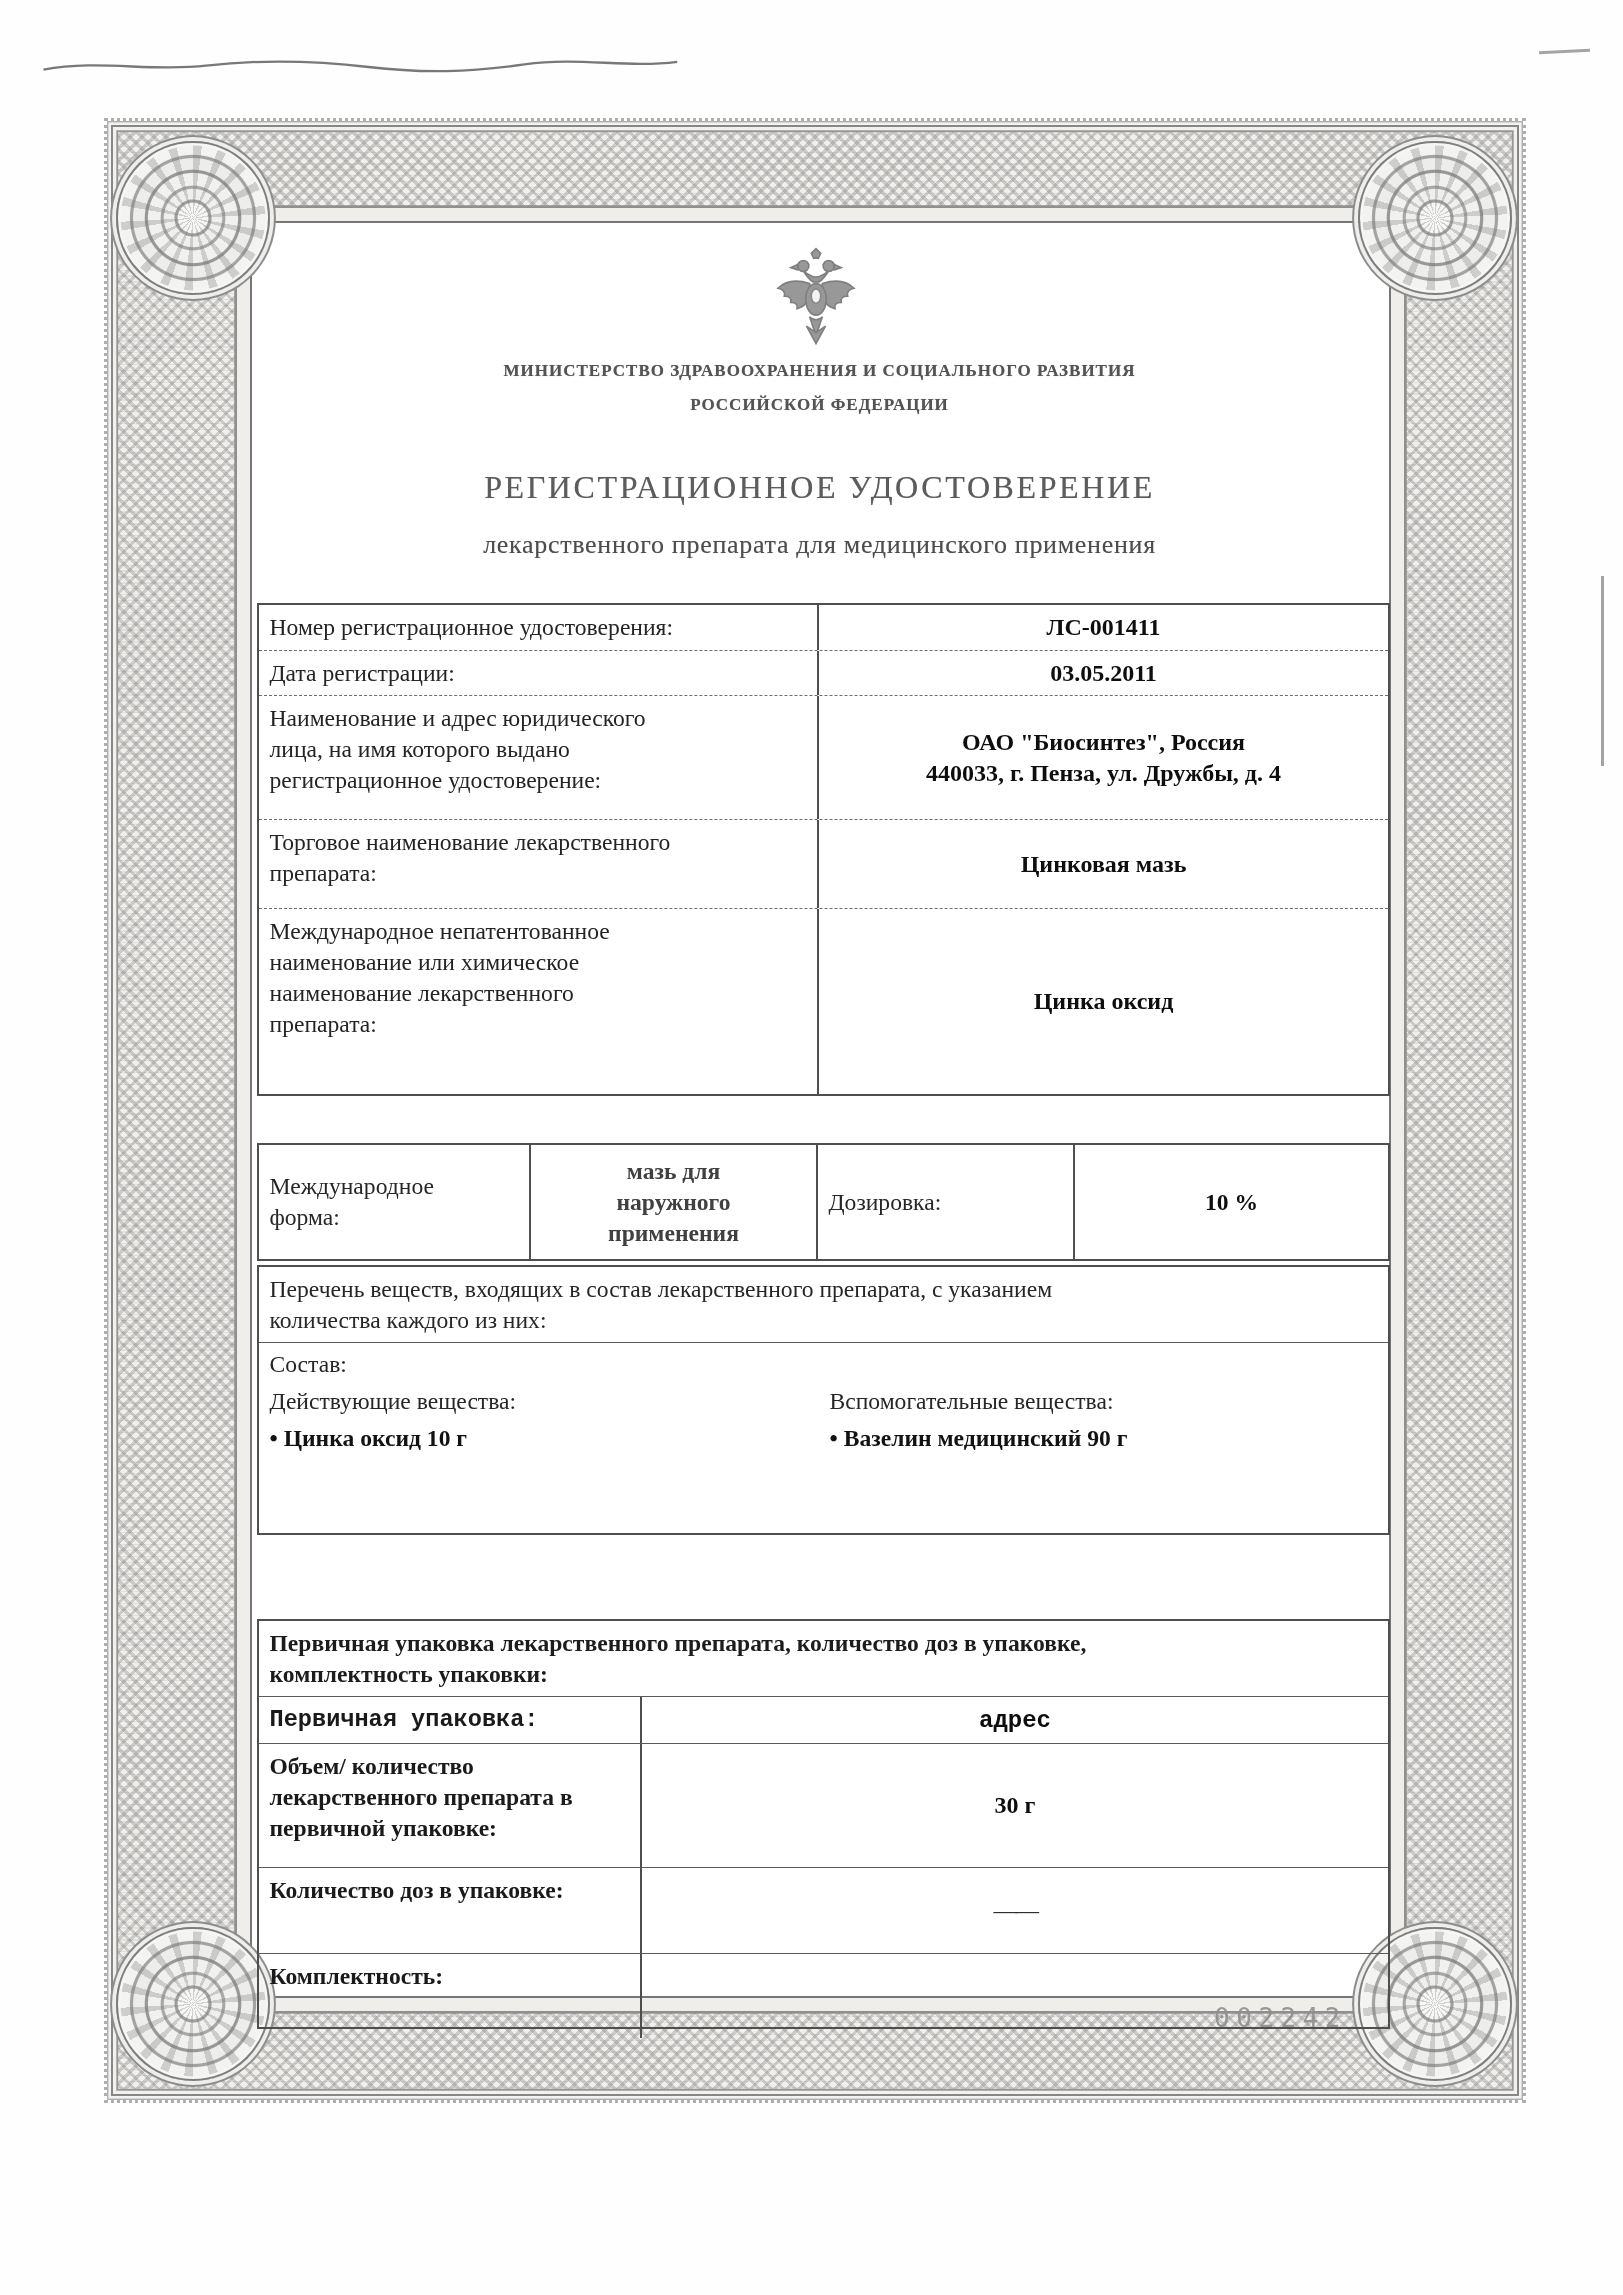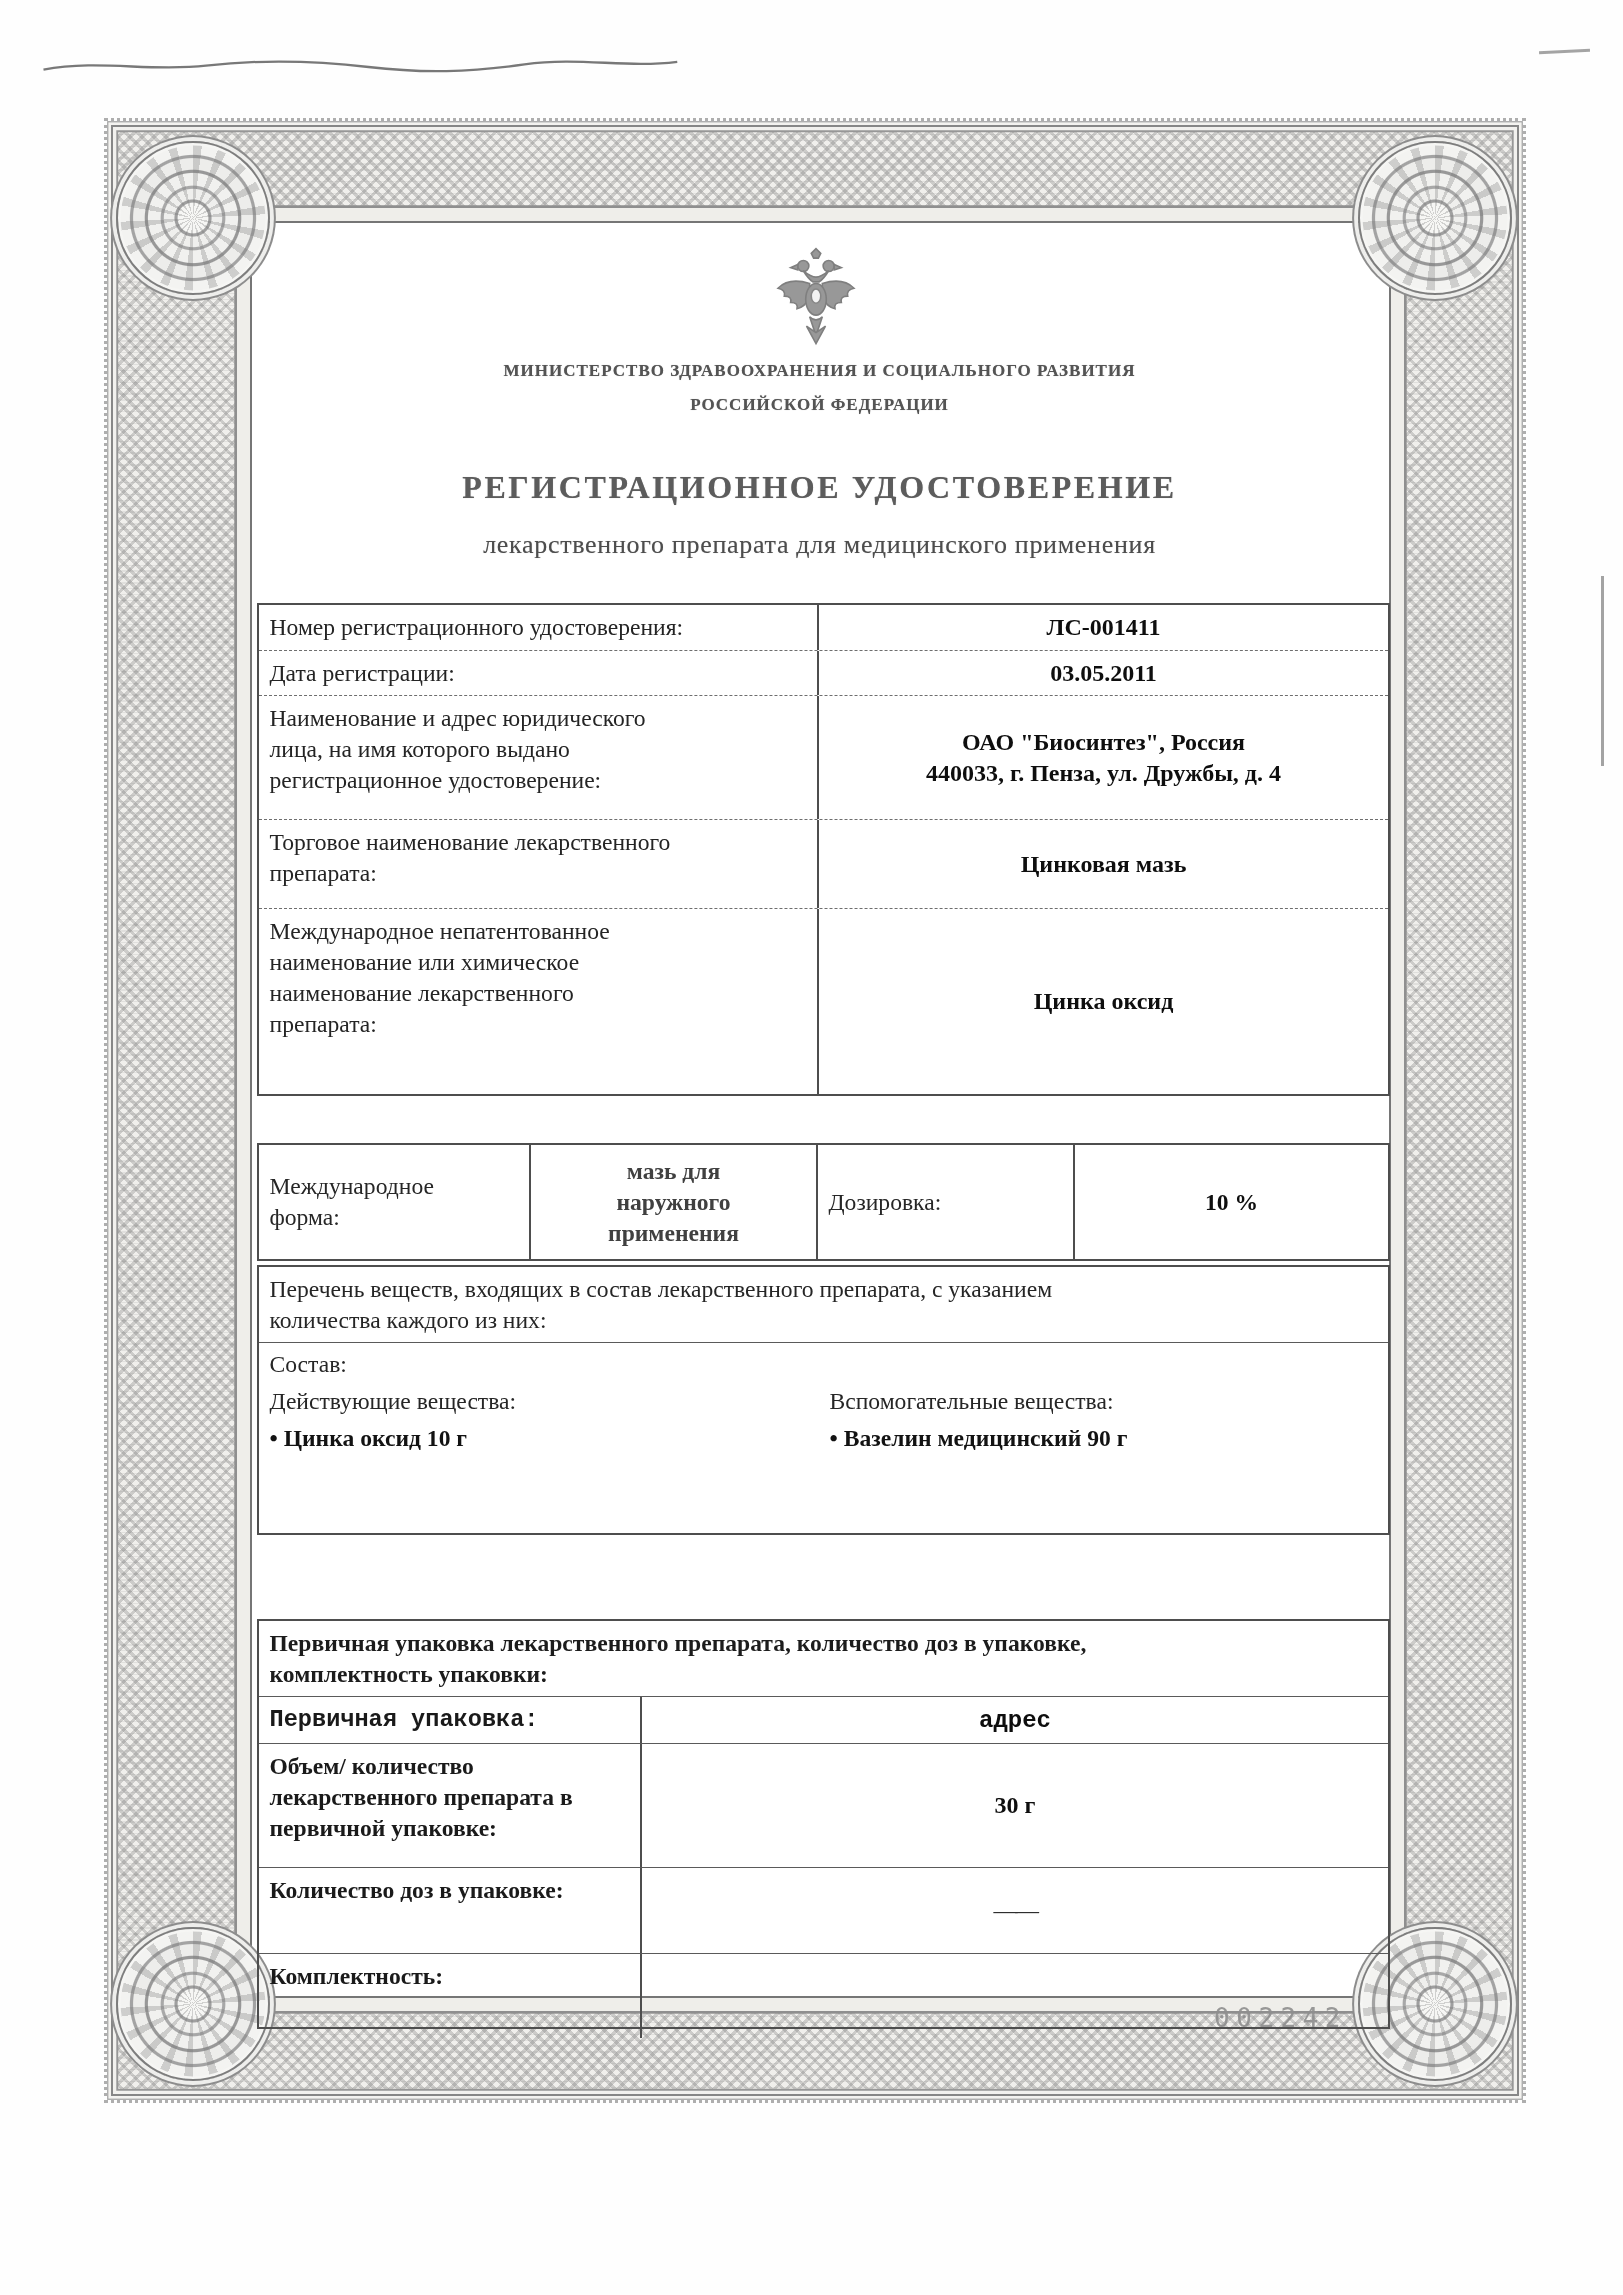--- a/index.html
+++ b/index.html
@@ -51,21 +51,21 @@
   
   .content { position:absolute; inset:0; z-index:5; }
   .pre { white-space:pre-line; }
 
   .emblem { position:absolute; left:767px; top:247px; width:98px; height:103px; filter:blur(0.5px); opacity:.88; }
 
   .center-line { position:absolute; left:249px; width:1141px; text-align:center; }
   .ministry { font-size:17px; font-weight:700; color:#545454; letter-spacing:1px; text-shadow:0 0 0.7px rgba(90,90,90,.65); }
   .m1 { top:361px; }
   .m2 { top:395px; }
-  .doc-title { top:469px; font-size:32px; font-weight:700; color:#5c5c5c; letter-spacing:2.6px; text-shadow:0 0 0.7px rgba(90,90,90,.6); }
+  .doc-title { top:469px; font-size:32px; font-weight:400; color:#5c5c5c; letter-spacing:2.6px; text-shadow:0 0 0.7px rgba(90,90,90,.6); }
   .doc-subtitle { top:530px; font-size:26px; font-weight:400; color:#4d4d4d; letter-spacing:0.7px; text-shadow:0 0 0.7px rgba(110,110,110,.55); }
 
   .tbl { position:absolute; left:257px; width:1133px; border:2px solid #4e4e4e; color:#262626; }
 
   
   .t1 { top:603px; }
   .t1row { display:grid; grid-template-columns:560px 1fr; }
   .t1row + .t1row { border-top:1.3px dashed #6e6e6e; }
   .lbl { padding:6.5px 10.5px; font-size:23.6px; line-height:31px; color:#242424; }
   .t1 .lbl { border-right:2px solid #4e4e4e; }
@@ -139,21 +139,21 @@
       </svg>
     </div>
 
     <div class="center-line ministry m1">МИНИСТЕРСТВО ЗДРАВООХРАНЕНИЯ  И СОЦИАЛЬНОГО РАЗВИТИЯ</div>
     <div class="center-line ministry m2">РОССИЙСКОЙ ФЕДЕРАЦИИ</div>
     <div class="center-line doc-title">РЕГИСТРАЦИОННОЕ УДОСТОВЕРЕНИЕ</div>
     <div class="center-line doc-subtitle">лекарственного препарата для медицинского применения</div>
 
     <div class="tbl t1">
       <div class="t1row" style="height:45px;">
-        <div class="lbl pre">Номер регистрационного удостоверения:</div>
+        <div class="lbl pre">Номер регистрационное удостоверения:</div>
         <div class="val pre">ЛС-001411</div>
       </div>
       <div class="t1row" style="height:45px;">
         <div class="lbl pre">Дата регистрации:</div>
         <div class="val pre">03.05.2011</div>
       </div>
       <div class="t1row" style="height:124px;">
         <div class="lbl pre">Наименование и адрес юридического
 лица, на имя которого выдано
 регистрационное удостоверение:</div>

